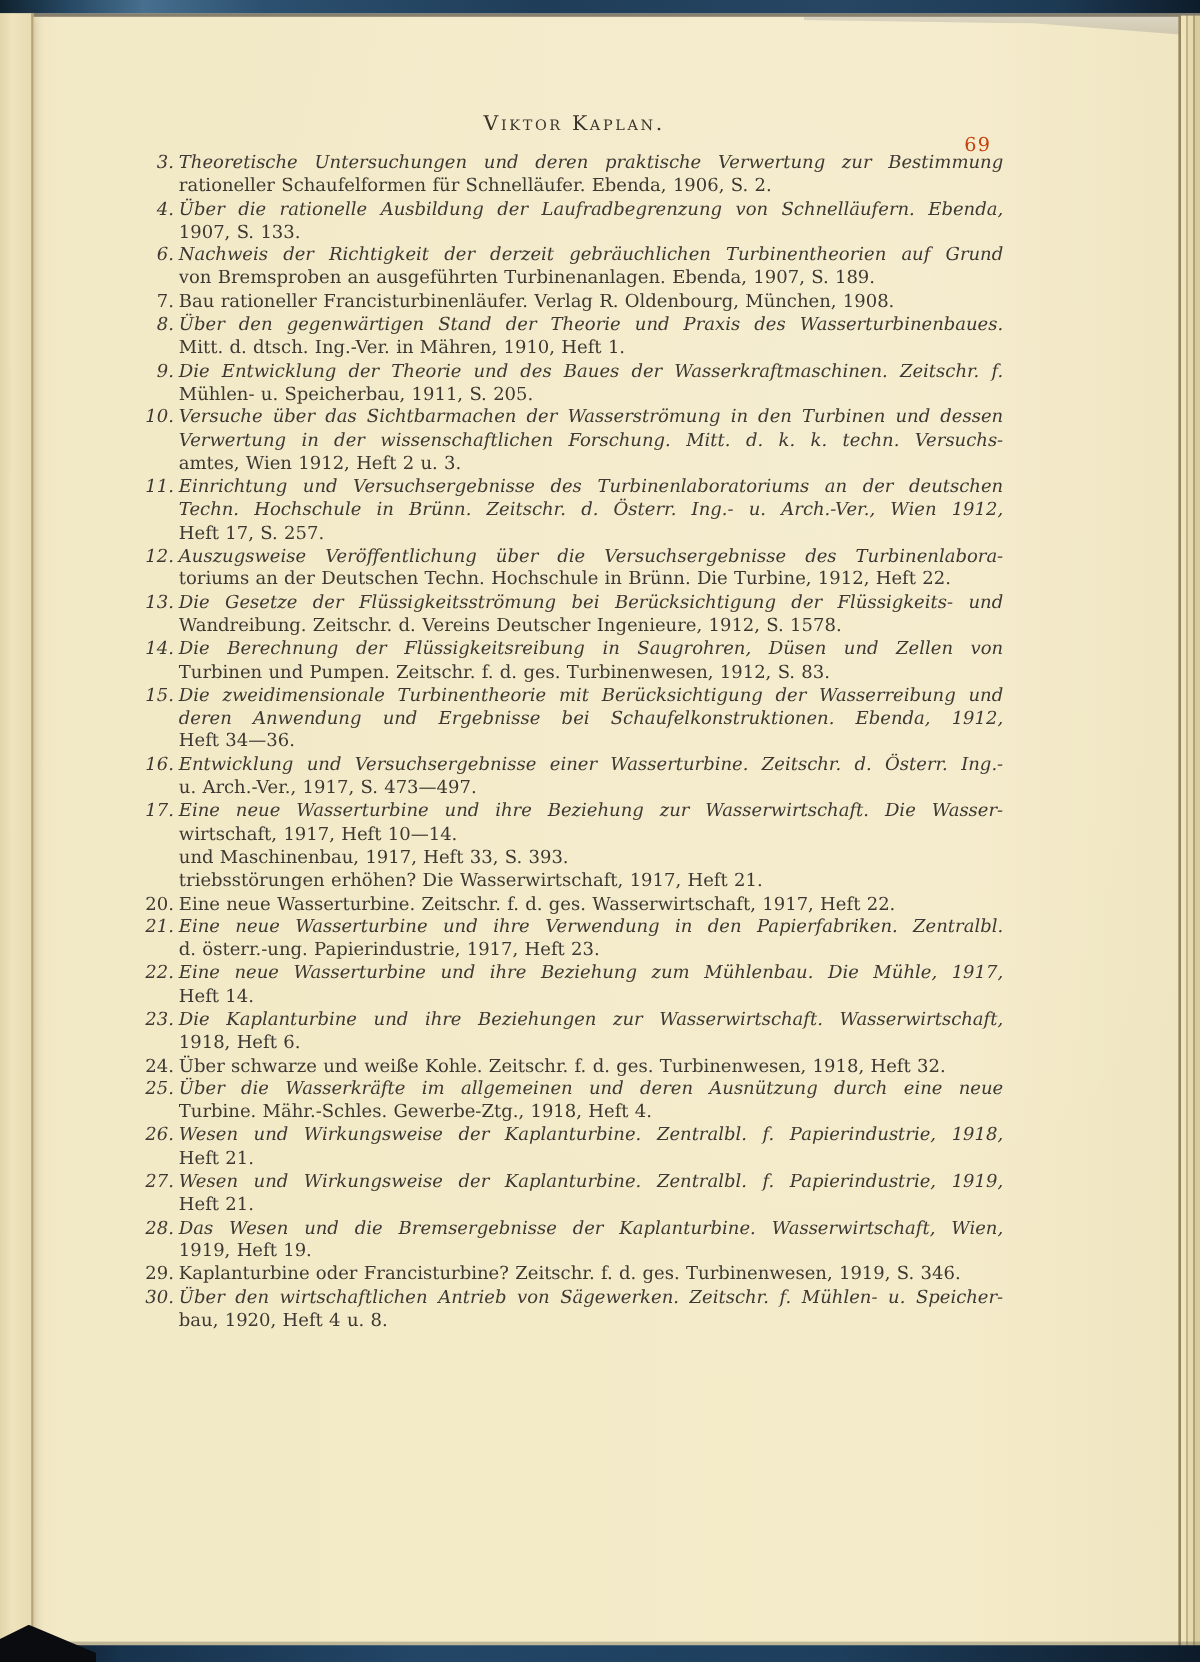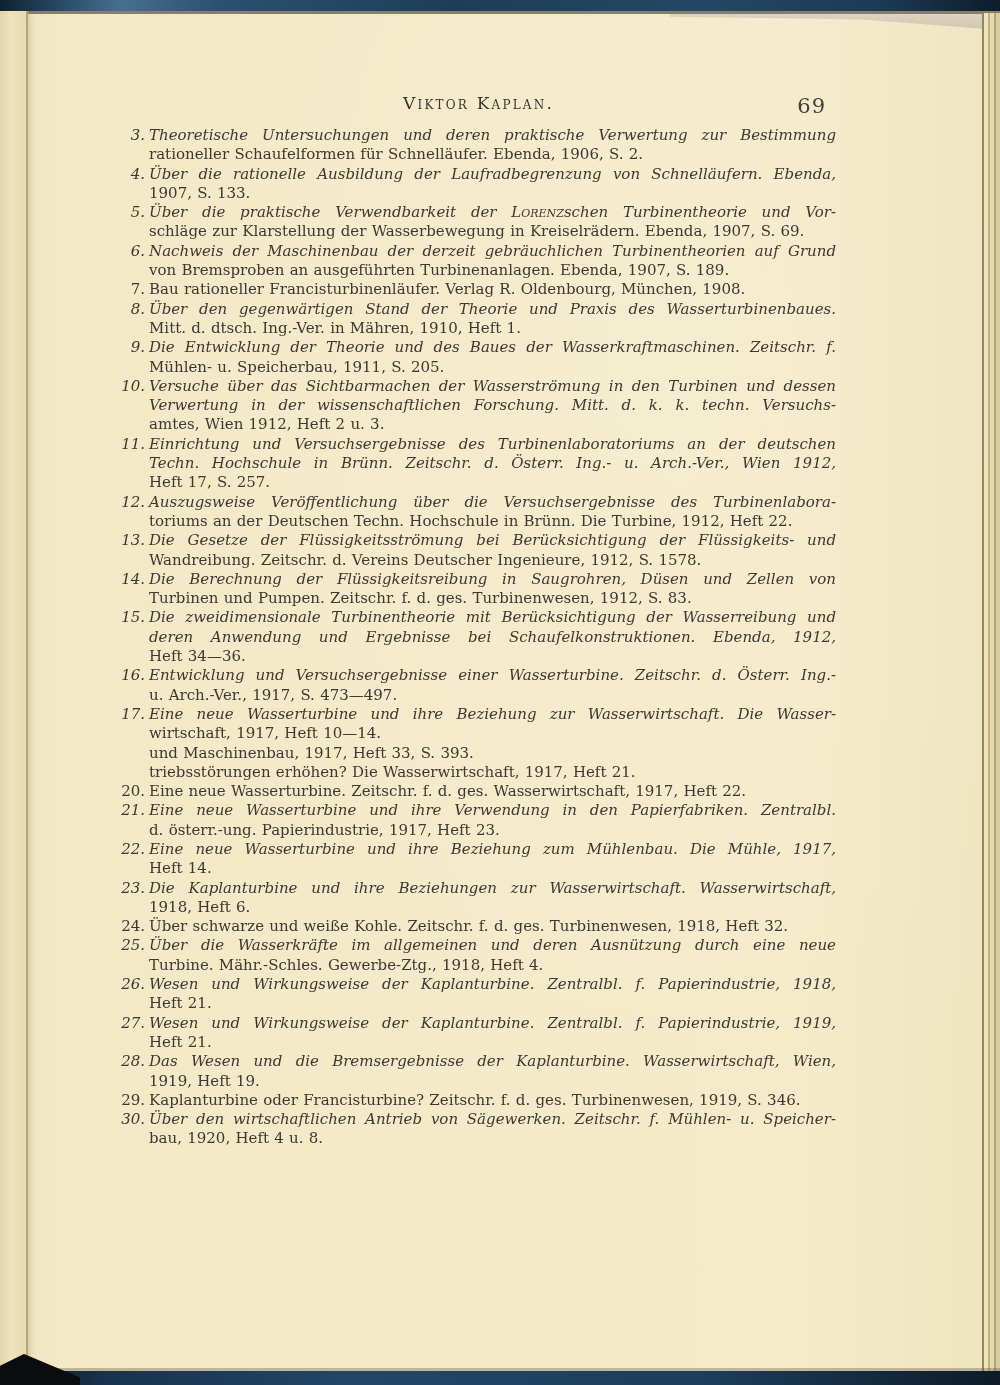--- a/index.html
+++ b/index.html
@@ -52,22 +52,22 @@
   .page-header {
     position:absolute; top:93px; left:121px; width:715px; height:24px;
     text-align:center;
   }
   .title {
     font-variant:small-caps; font-size:17px; letter-spacing:2.2px;
     color:#3a342b;
     text-align:center;
   }
   .pagenum {
-    position:absolute; right:10px; top:1px; font-size:21px; letter-spacing:1px;
-    color:#404040;
+    position:absolute; right:10px; top:18px; font-size:16px; letter-spacing:1px;
+    color:#c2410c;
   }
   
   .bib {
     position:absolute; top:126px; left:121px; width:715px;
     font-size:15px; line-height:19.3px;
     word-spacing:0.5px;
   }
   .line { height:19.3px; overflow:hidden; margin-left:28px; text-align:left; }
   .line.first { margin-left:0; }
   .line.j { text-align:justify;font-style:italic; }
@@ -99,25 +99,21 @@
 <div class="bib" id="bib">
     <div class="item">
       <div class="line first j"><span class="num">3.</span><span>Theoretische Untersuchungen und deren praktische Verwertung zur Bestimmung</span></div>
       <div class="line">rationeller Schaufelformen für Schnelläufer. Ebenda, 1906, S. 2.</div>
     </div>
     <div class="item">
       <div class="line first j"><span class="num">4.</span><span>Über die rationelle Ausbildung der Laufradbegrenzung von Schnelläufern. Ebenda,</span></div>
       <div class="line">1907, S. 133.</div>
     </div>
     <div class="item">
-      <div class="line first j"><span class="num">5.</span><span>Über die praktische Verwendbarkeit der <span class="sc">Lorenz</span>schen Turbinentheorie und Vor-</span></div>
-      <div class="line">schläge zur Klarstellung der Wasserbewegung in Kreiselrädern. Ebenda, 1907, S. 69.</div>
-    </div>
-    <div class="item">
-      <div class="line first j"><span class="num">6.</span><span>Nachweis der Maschinenbau der derzeit gebräuchlichen Turbinentheorien auf Grund</span></div>
+      <div class="line first j"><span class="num">6.</span><span>Nachweis der Richtigkeit der derzeit gebräuchlichen Turbinentheorien auf Grund</span></div>
       <div class="line">von Bremsproben an ausgeführten Turbinenanlagen. Ebenda, 1907, S. 189.</div>
     </div>
     <div class="item">
       <div class="line first"><span class="num">7.</span><span>Bau rationeller Francisturbinenläufer. Verlag R. Oldenbourg, München, 1908.</span></div>
     </div>
     <div class="item">
       <div class="line first j"><span class="num">8.</span><span>Über den gegenwärtigen Stand der Theorie und Praxis des Wasserturbinenbaues.</span></div>
       <div class="line">Mitt. d. dtsch. Ing.-Ver. in Mähren, 1910, Heft 1.</div>
     </div>
     <div class="item">

